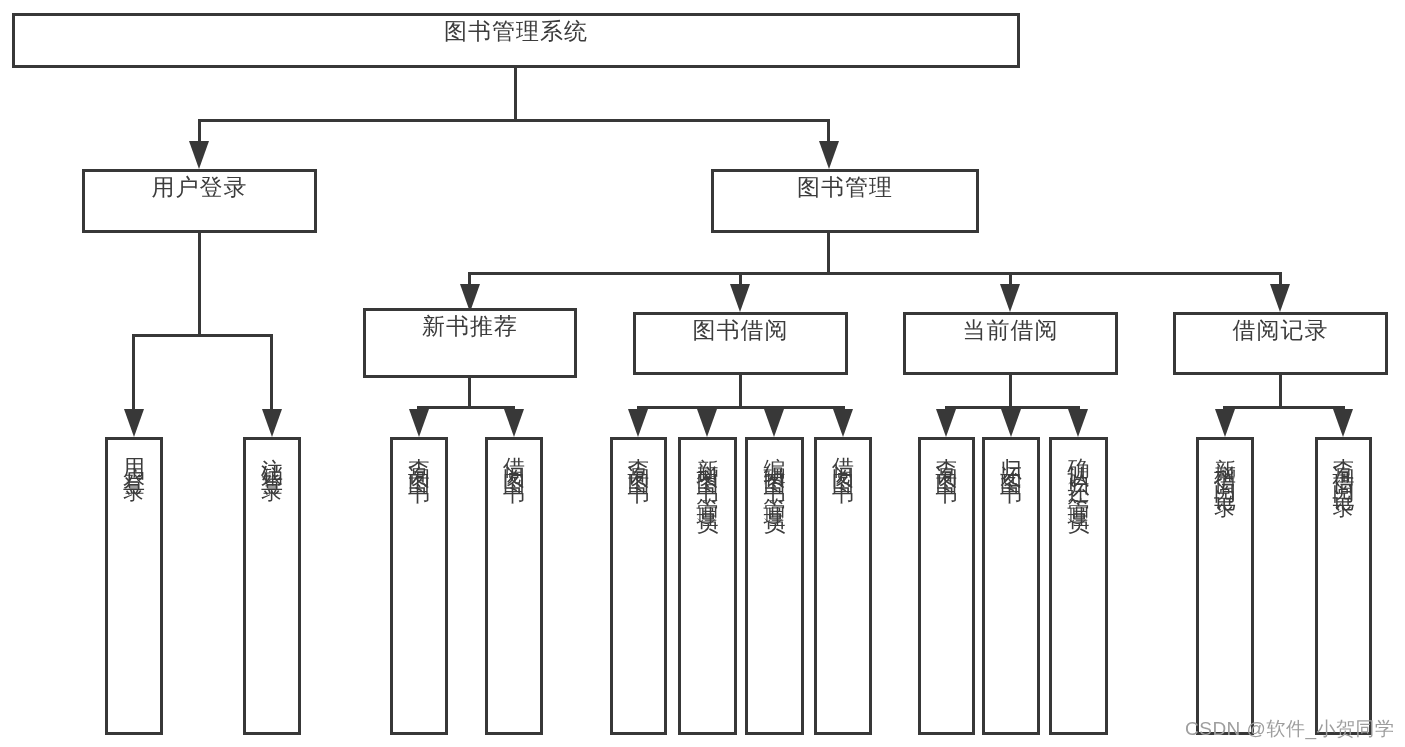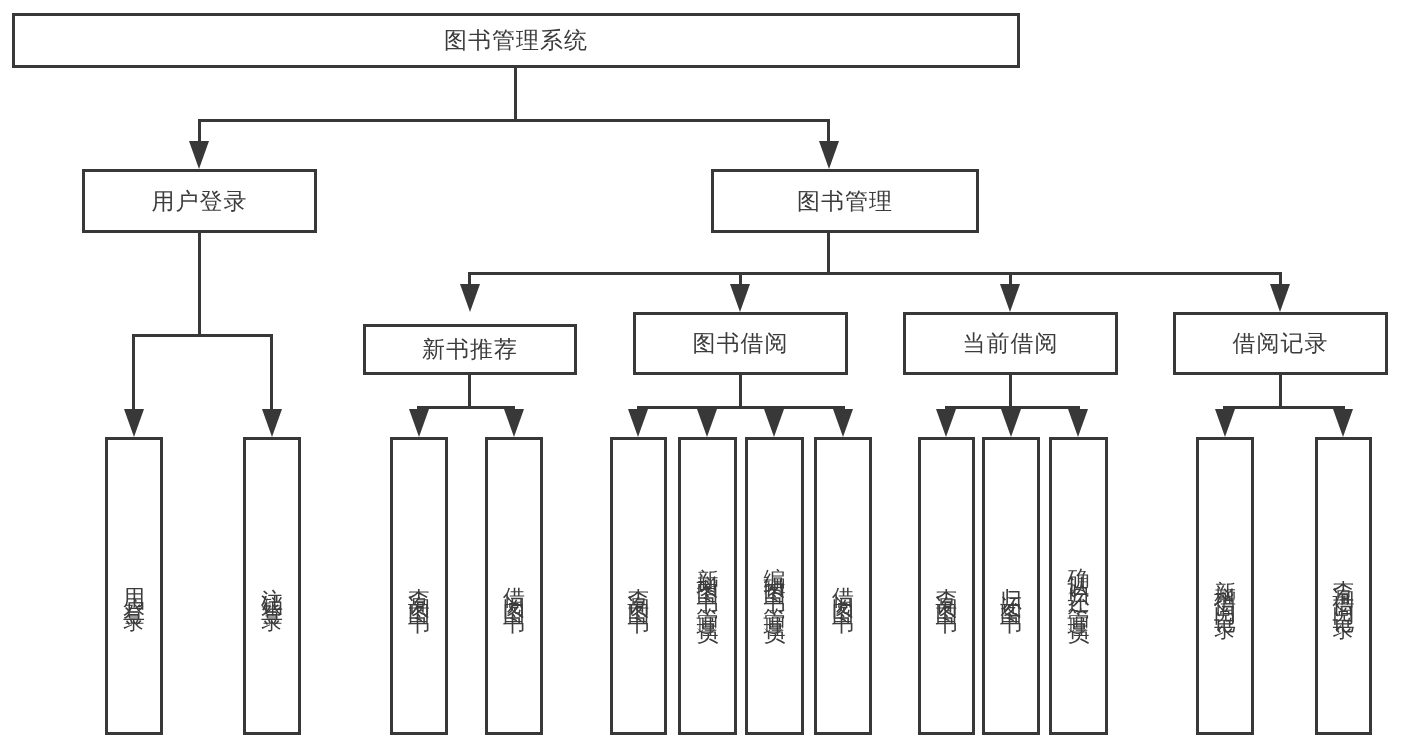--- a/index.html
+++ b/index.html
@@ -10,21 +10,21 @@
     font-family:"Liberation Sans","DejaVu Sans",sans-serif;
     color:#3a3a3a;
     overflow:hidden;
   }
   .box{
     position:absolute;
     box-sizing:border-box;
     border:3px solid #383838;
     background:#ffffff;
     display:flex;
-    align-items:center;
+    align-items:flex-start;
     justify-content:center;
   }
   .hlabel{
     font-size:23px;
     letter-spacing:1px;
     color:#3c3c3c;
     white-space:nowrap;
   }
   .leaf .vlabel{
     writing-mode:vertical-rl;
@@ -86,21 +86,21 @@
   <div class="hline" style="left:468px;top:272px;width:814px"></div>
   <div class="vline" style="left:468px;top:272px;height:16px"></div>
   <div class="arrowhead" style="left:460px;top:284px"></div>
   <div class="vline" style="left:739px;top:272px;height:16px"></div>
   <div class="arrowhead" style="left:730px;top:284px"></div>
   <div class="vline" style="left:1009px;top:272px;height:16px"></div>
   <div class="arrowhead" style="left:1000px;top:284px"></div>
   <div class="vline" style="left:1279px;top:272px;height:16px"></div>
   <div class="arrowhead" style="left:1270px;top:284px"></div>
 
-  <div class="box" style="left:363px;top:324px;width:214px;height:51px">
+  <div class="box" style="left:363px;top:308px;width:214px;height:70px">
     <span class="hlabel">新书推荐</span>
   </div>
   <div class="box" style="left:903px;top:312px;width:215px;height:63px">
     <span class="hlabel">当前借阅</span>
   </div>
   <div class="box" style="left:633px;top:312px;width:215px;height:63px">
     <span class="hlabel">图书借阅</span>
   </div>
   <div class="box" style="left:1173px;top:312px;width:215px;height:63px">
     <span class="hlabel">借阅记录</span>
@@ -177,14 +177,15 @@
     <span class="vlabel">确认归还（管理员）</span>
   </div>
 
   <div class="box leaf" style="left:1196px;top:437px;width:58px;height:298px">
     <span class="vlabel">新增借阅记录</span>
   </div>
   <div class="box leaf" style="left:1315px;top:437px;width:57px;height:298px">
     <span class="vlabel">查询借阅记录</span>
   </div>
 
+  <div class="watermark">CSDN @软件_小贺同学</div>
 
 </div>
 
 </body></html>

